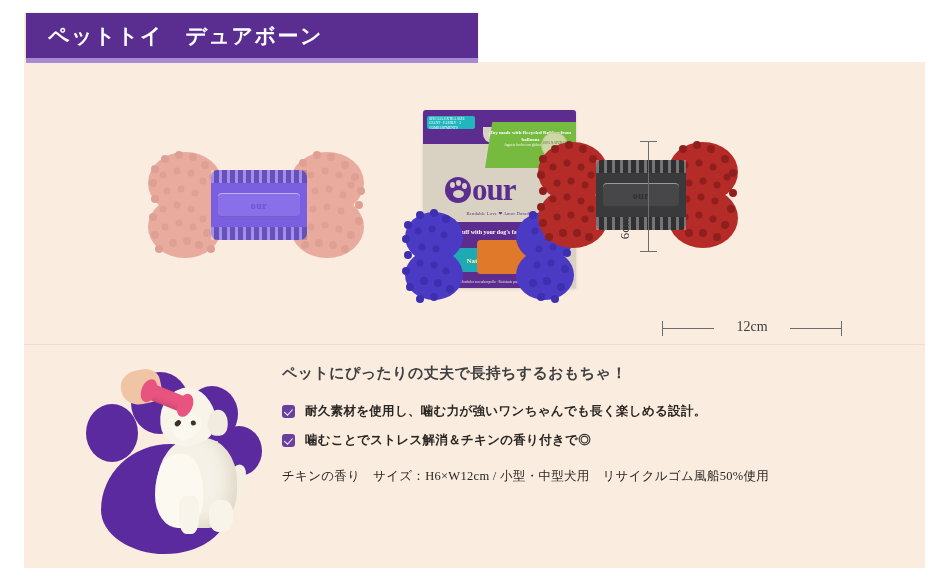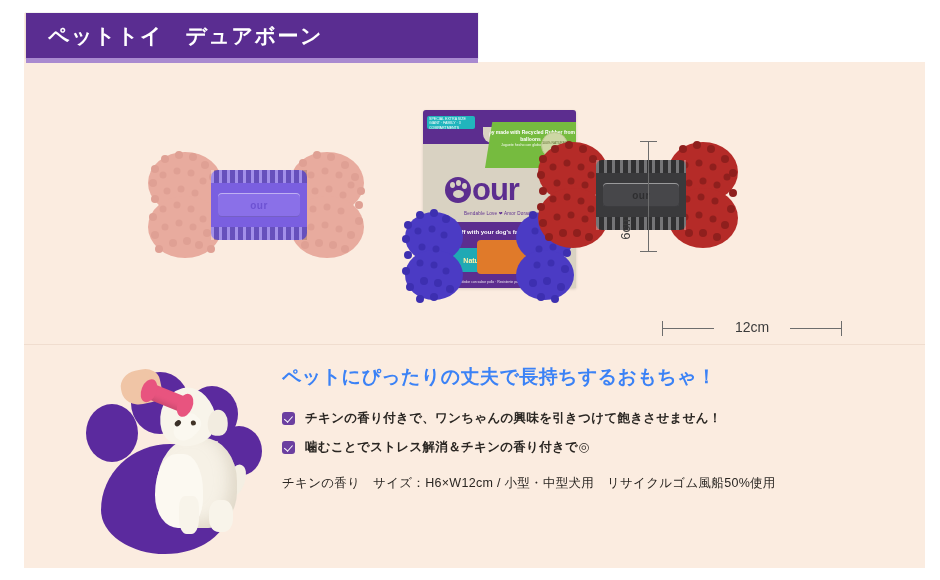--- a/index.html
+++ b/index.html
@@ -1,21 +1,21 @@
 <!DOCTYPE html>
 <html><head>
 <meta charset="utf-8">
 <style>
   html,body{margin:0;padding:0;}
   body{
     width:940px;height:580px;overflow:hidden;background:#ffffff;
     font-family:"Liberation Sans","DejaVu Sans",sans-serif;
     -webkit-font-smoothing:antialiased;
   }
-  .page{position:relative;width:940px;height:580px;}
+  .page{position:relative;width:940px;height:580px;font-family:Liberation Serif, serif;}
 
   
   .panel{
     position:absolute;left:24px;top:62px;width:901px;height:506px;
     background:#fbece0;
   }
   .panel-top-left{
     position:absolute;left:24px;top:13px;width:454px;height:52px;
     background:#fbece0;
   }
@@ -262,21 +262,21 @@
   .pinktoy:before,.pinktoy:after{
     content:"";position:absolute;top:-4px;width:15px;height:24px;
     background:#e8547f;border-radius:50%;
   }
   .pinktoy:before{left:-5px;}
   .pinktoy:after{right:-5px;}
 
   
   .textcol{position:absolute;left:258px;top:18px;width:620px;}
   .lead{
-    font-size:19px;font-weight:700;color:#3b82f6;letter-spacing:.4px;
+    font-size:15px;font-weight:700;color:#404040;letter-spacing:.4px;
     margin:0 0 20px 0;
   }
   .feature{
     display:flex;align-items:flex-start;margin-bottom:13px;
   }
   .cbx{
     flex:0 0 auto;width:13px;height:13px;border-radius:3px;background:#6b3fa0;
     margin-right:10px;margin-top:2px;position:relative;
   }
   .cbx:after{
@@ -600,21 +600,21 @@
       </div>
       <div class="hand"></div>
       <div class="pinktoy"></div>
     </div>
 
     <div class="textcol">
       <p class="lead">ペットにぴったりの丈夫で長持ちするおもちゃ！</p>
 
       <div class="feature">
         <span class="cbx"></span>
-        <span class="feature-text">チキンの香り付きで、ワンちゃんの興味を引きつけて飽きさせません！</span>
+        <span class="feature-text">耐久素材を使用し、噛む力が強いワンちゃんでも長く楽しめる設計。</span>
       </div>
       <div class="feature">
         <span class="cbx"></span>
         <span class="feature-text">噛むことでストレス解消＆チキンの香り付きで◎</span>
       </div>
 
       <p class="para p2">チキンの香り　サイズ：H6×W12cm / 小型・中型犬用　リサイクルゴム風船50%使用</p>
     </div>
   </div>
 

